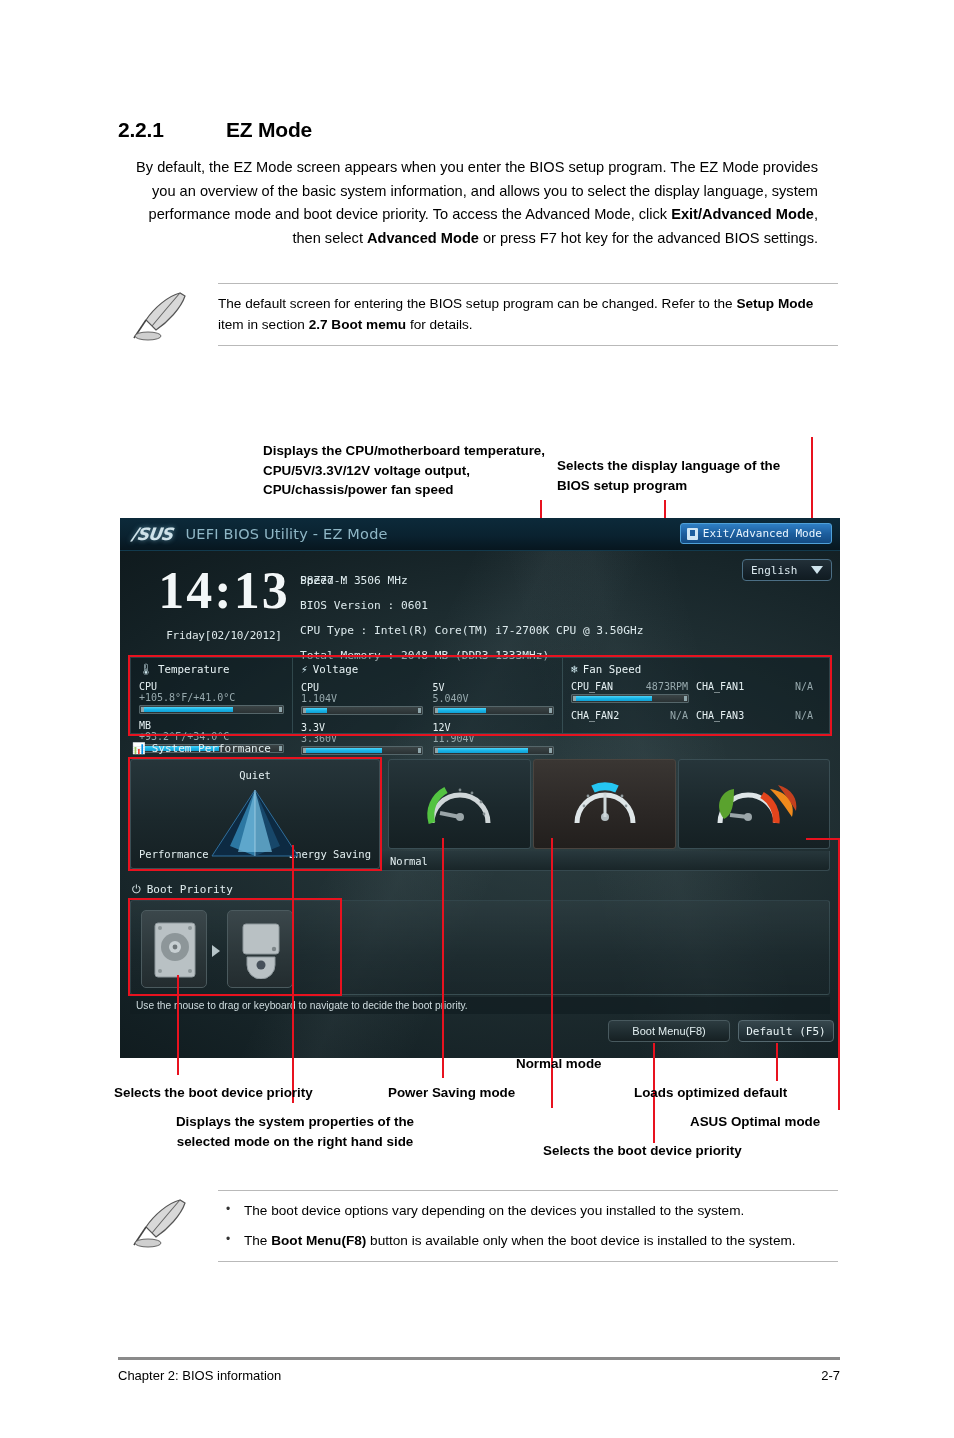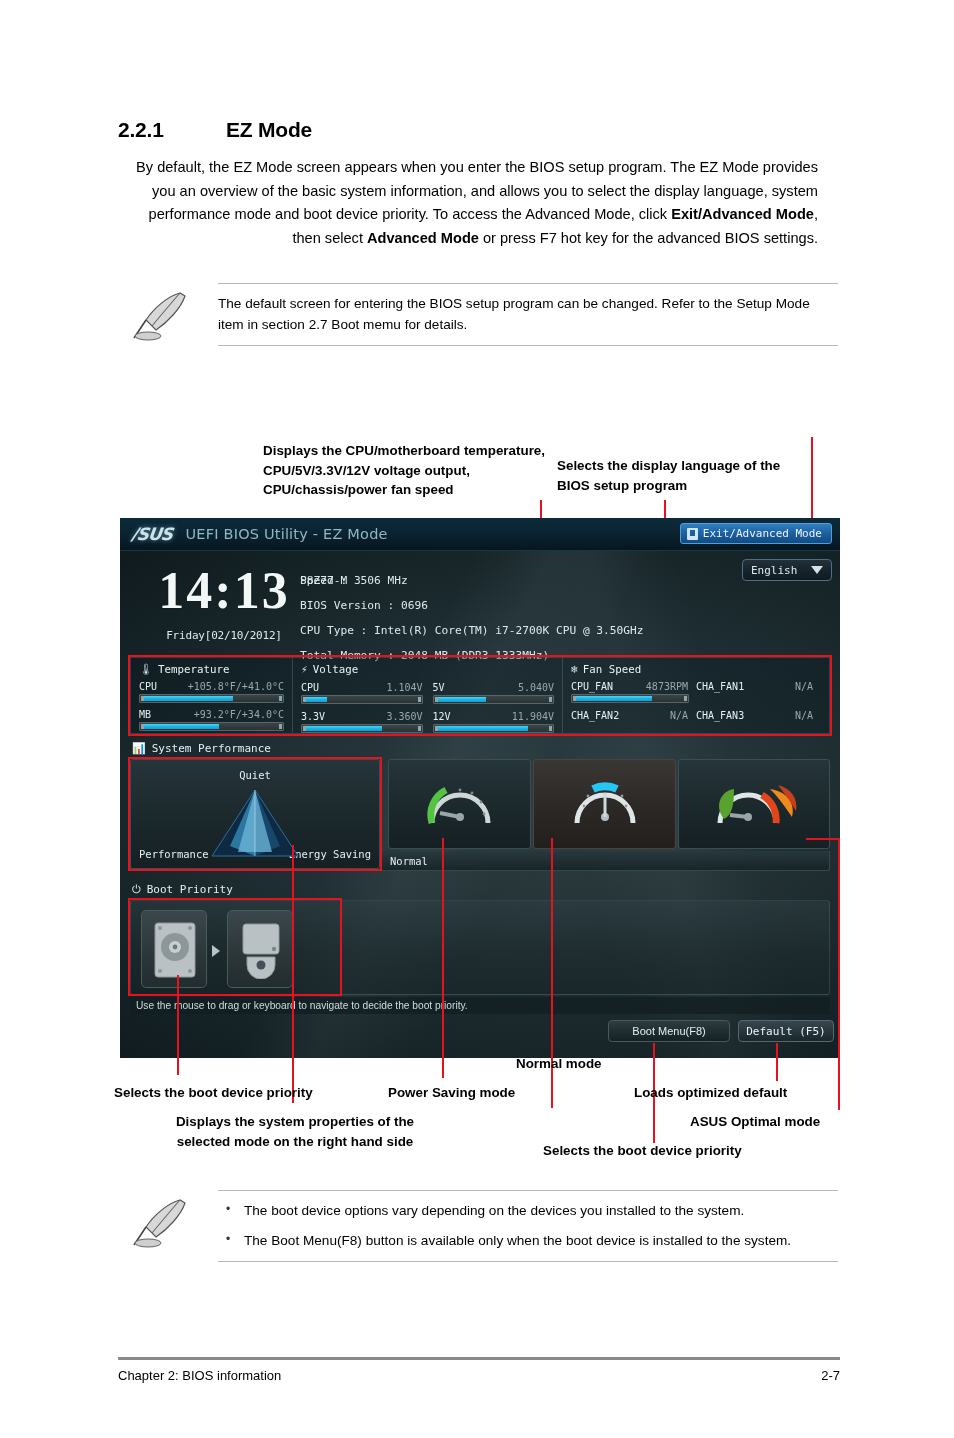--- a/index.html
+++ b/index.html
@@ -24,21 +24,21 @@
     font-size: 14.6px; line-height: 23.5px; text-align: right;
   }
   .body-copy b { font-weight: bold; }
 
   
   .note { position: absolute; left: 118px; }
   .note .rule { height: 1px; background: #b9b9b9; width: 620px; margin-left: 100px; }
   .note .inner { display: flex; }
   .note .quill { width: 100px; flex: 0 0 100px; position: relative; }
   .note .txt { width: 620px; padding: 9px 0 10px 0; font-size: 13.6px; line-height: 21px; }
-  .note .txt b { font-weight: normal; }
+  .note .txt b { font-weight: bold; }
   .note-1 { top: 283px; }
   .note-2 { top: 1190px; }
   .bullets { list-style: none; }
   .bullets li { position: relative; padding-left: 26px; margin-bottom: 9px; }
   .bullets li:last-child { margin-bottom: 0; }
   .bullets li::before {
     content: "\2022"; position: absolute; left: 8px; top: -1px; font-size: 12px; color: #333;
   }
 
   
@@ -140,21 +140,21 @@
     border: 1px solid rgba(120,160,170,0.25);
     background: rgba(10,24,28,0.35);
     display: flex;
   }
   .mon-col { position: relative; padding: 5px 8px 0 8px; }
   .mon-col.temp { width: 162px; border-right: 1px solid rgba(120,160,170,0.28); }
   .mon-col.volt { width: 270px; border-right: 1px solid rgba(120,160,170,0.28); }
   .mon-col.fan  { width: 266px; }
   .mon-head { display: flex; align-items: center; gap: 5px; font-size: 10.8px; color: #e8f3f5; margin-bottom: 5px; }
   .mon-head .gl { font-size: 11px; color: #cfe8ef; }
-  .mrow { display: flex; justify-content: space-between; font-size: 10px; color: #e6f1f3; margin-top: 1px; }
+  .mrow { display: flex; justify-content: space-between; font-size: 10px; color: #e6f1f3; margin-top: 1px; flex-direction: column; }
   .mrow .v { color: #97a9ad; }
   .bar {
     position: relative; height: 9px; margin-top: 2px;
     background: linear-gradient(180deg, #3b4446 0%, #2a3234 100%);
     border: 1px solid #55666a; border-radius: 1px;
   }
   .bar .fill {
     position: absolute; left: 1px; top: 1px; bottom: 1px;
     background: linear-gradient(180deg, #4fd4f7 0%, #19b5e8 50%, #10a0d4 100%);
   }
@@ -300,21 +300,21 @@
       <span style="margin-left:auto; width:0;height:0;border-left:6px solid transparent;border-right:6px solid transparent;border-top:8px solid #cfe3ec;"></span>
     </div>
 
     <div class="clock">
       <div class="digits">14:13</div>
       <div class="date">Friday[02/10/2012]</div>
     </div>
 
     <div class="sysinfo">
       <div class="row">P8Z77-M</div>
-      <div class="row">BIOS Version : 0696</div>
+      <div class="row">BIOS Version : 0601</div>
       <div class="row">CPU Type : Intel(R) Core(TM) i7-2700K CPU @ 3.50GHz</div>
       <div class="row">Total Memory : 2048 MB (DDR3 1333MHz)</div>
     </div>
     <div class="sysinfo speed" style="line-height:25px;">Speed : 3506 MHz</div>
 
     <div class="monitor">
 
       <div class="mon-col temp">
         <div class="mon-head">
           <span class="gl">🌡</span>

